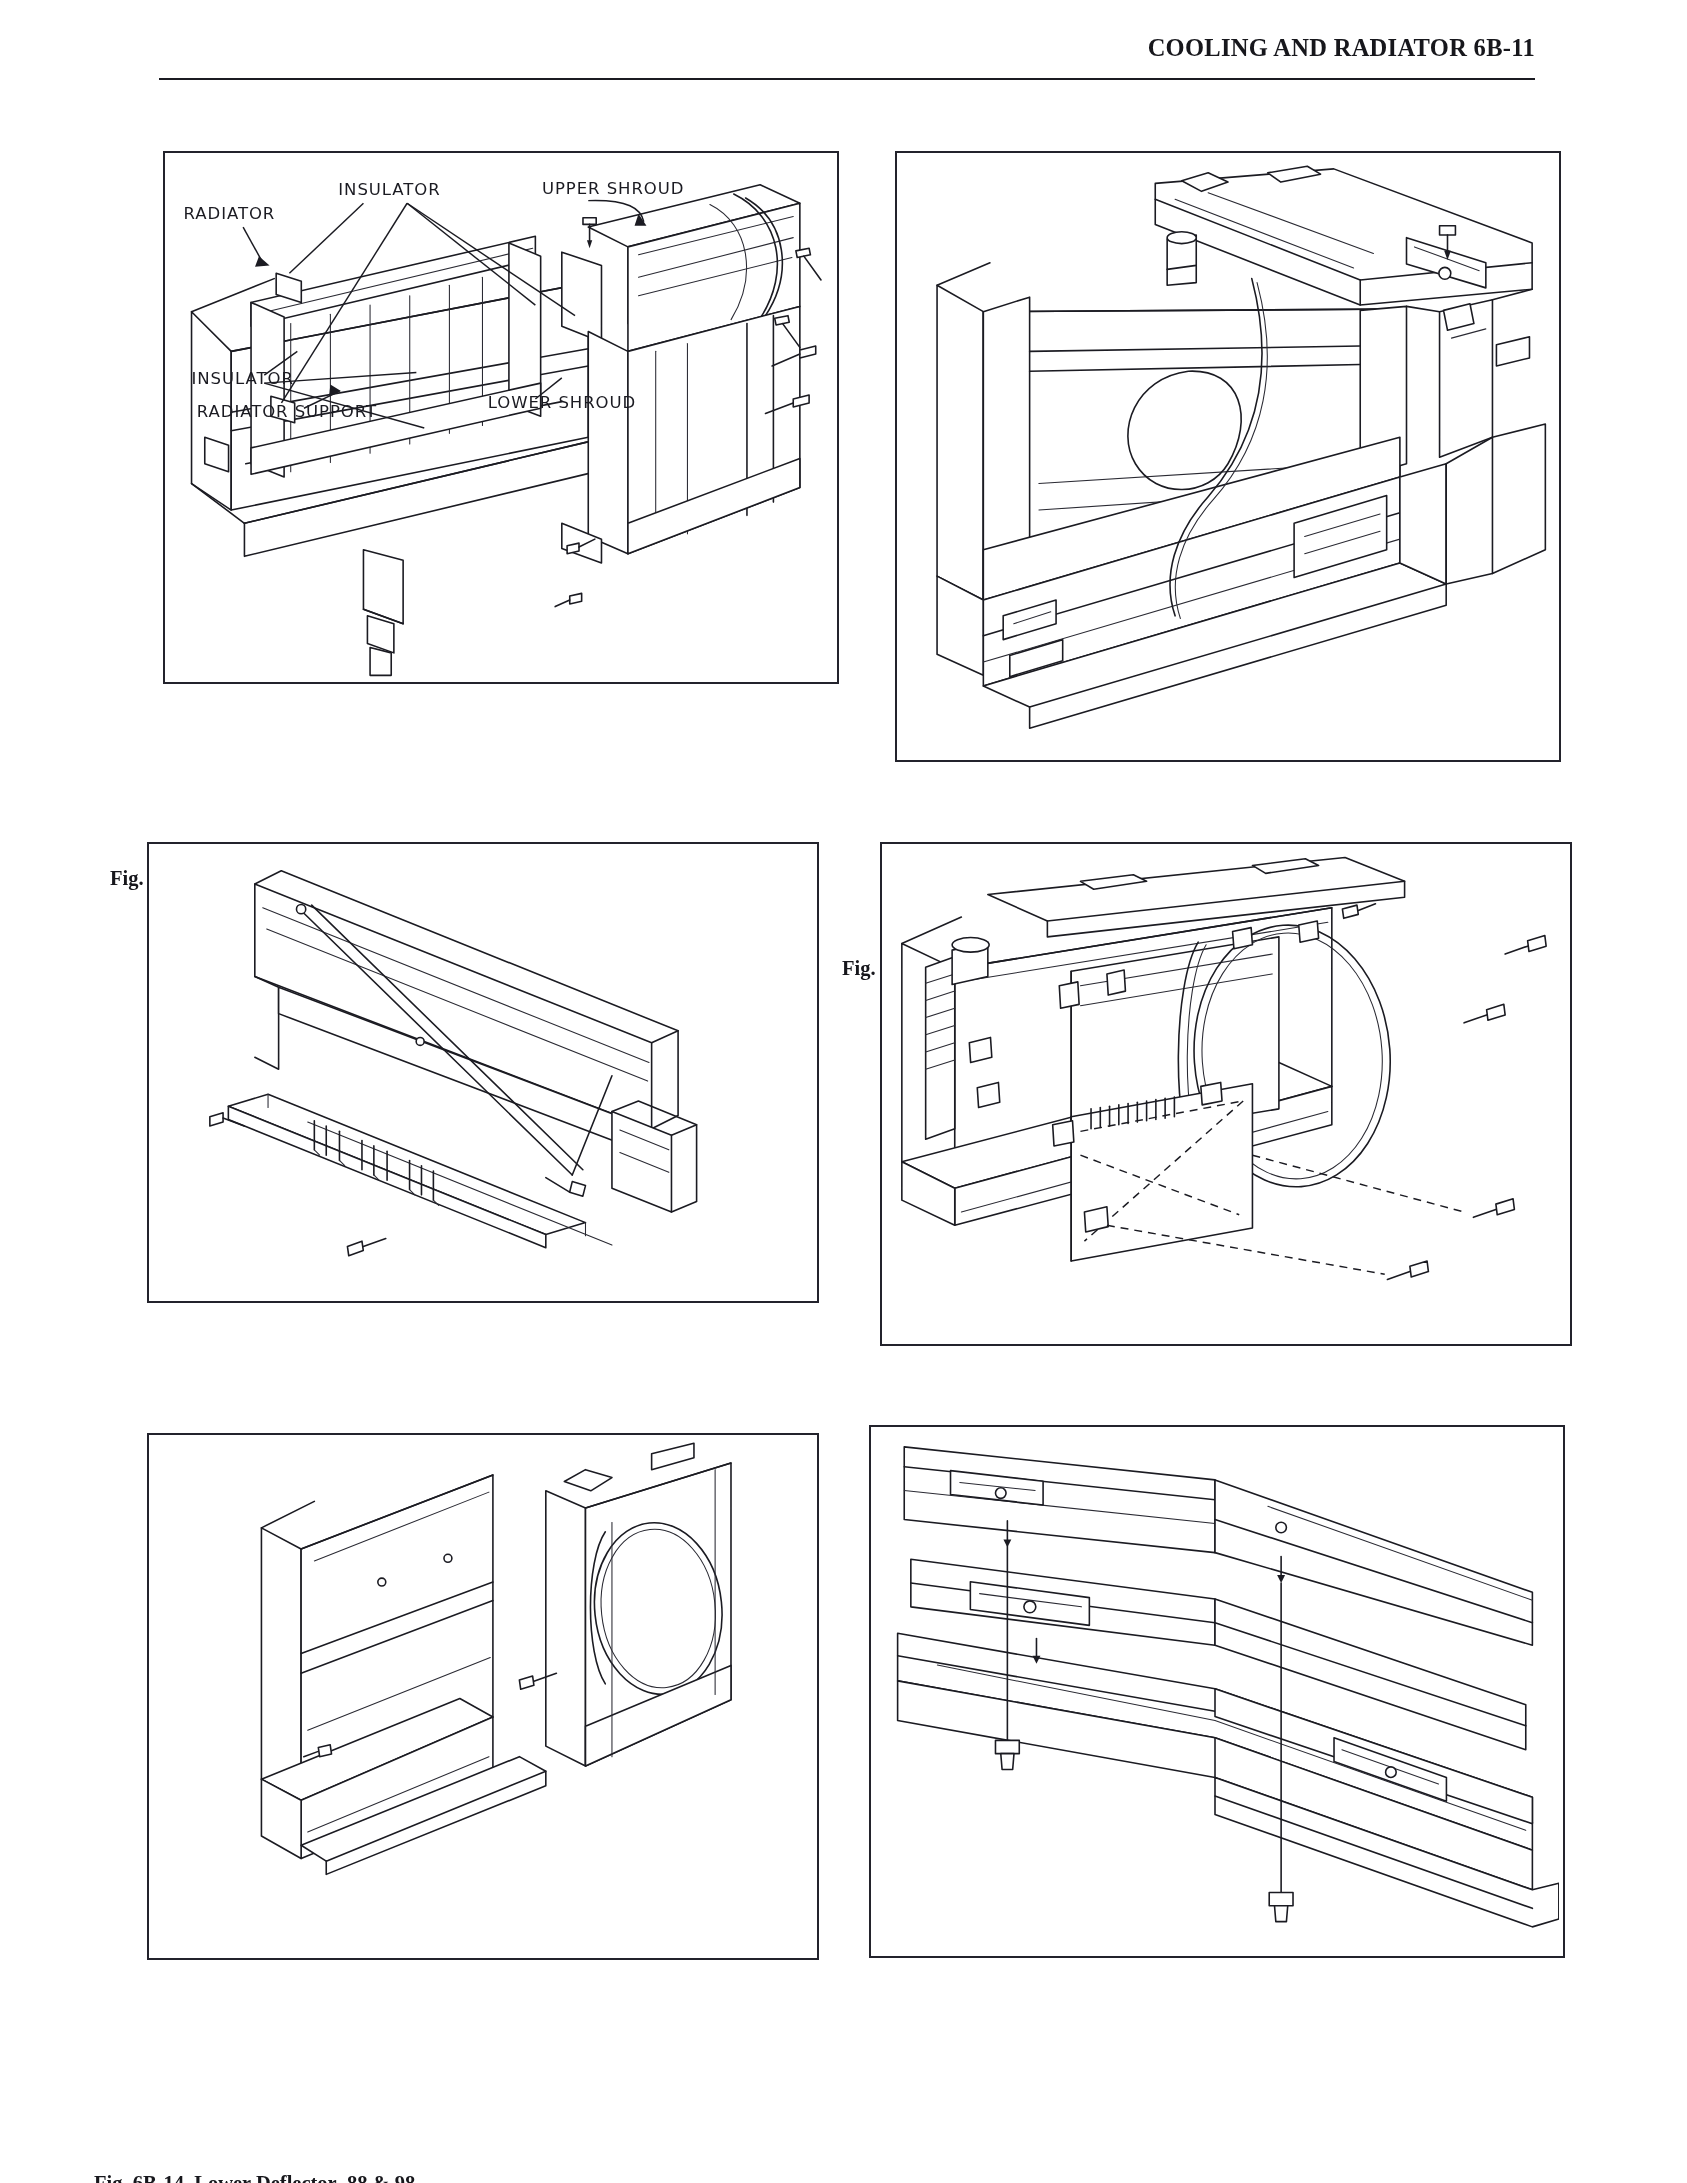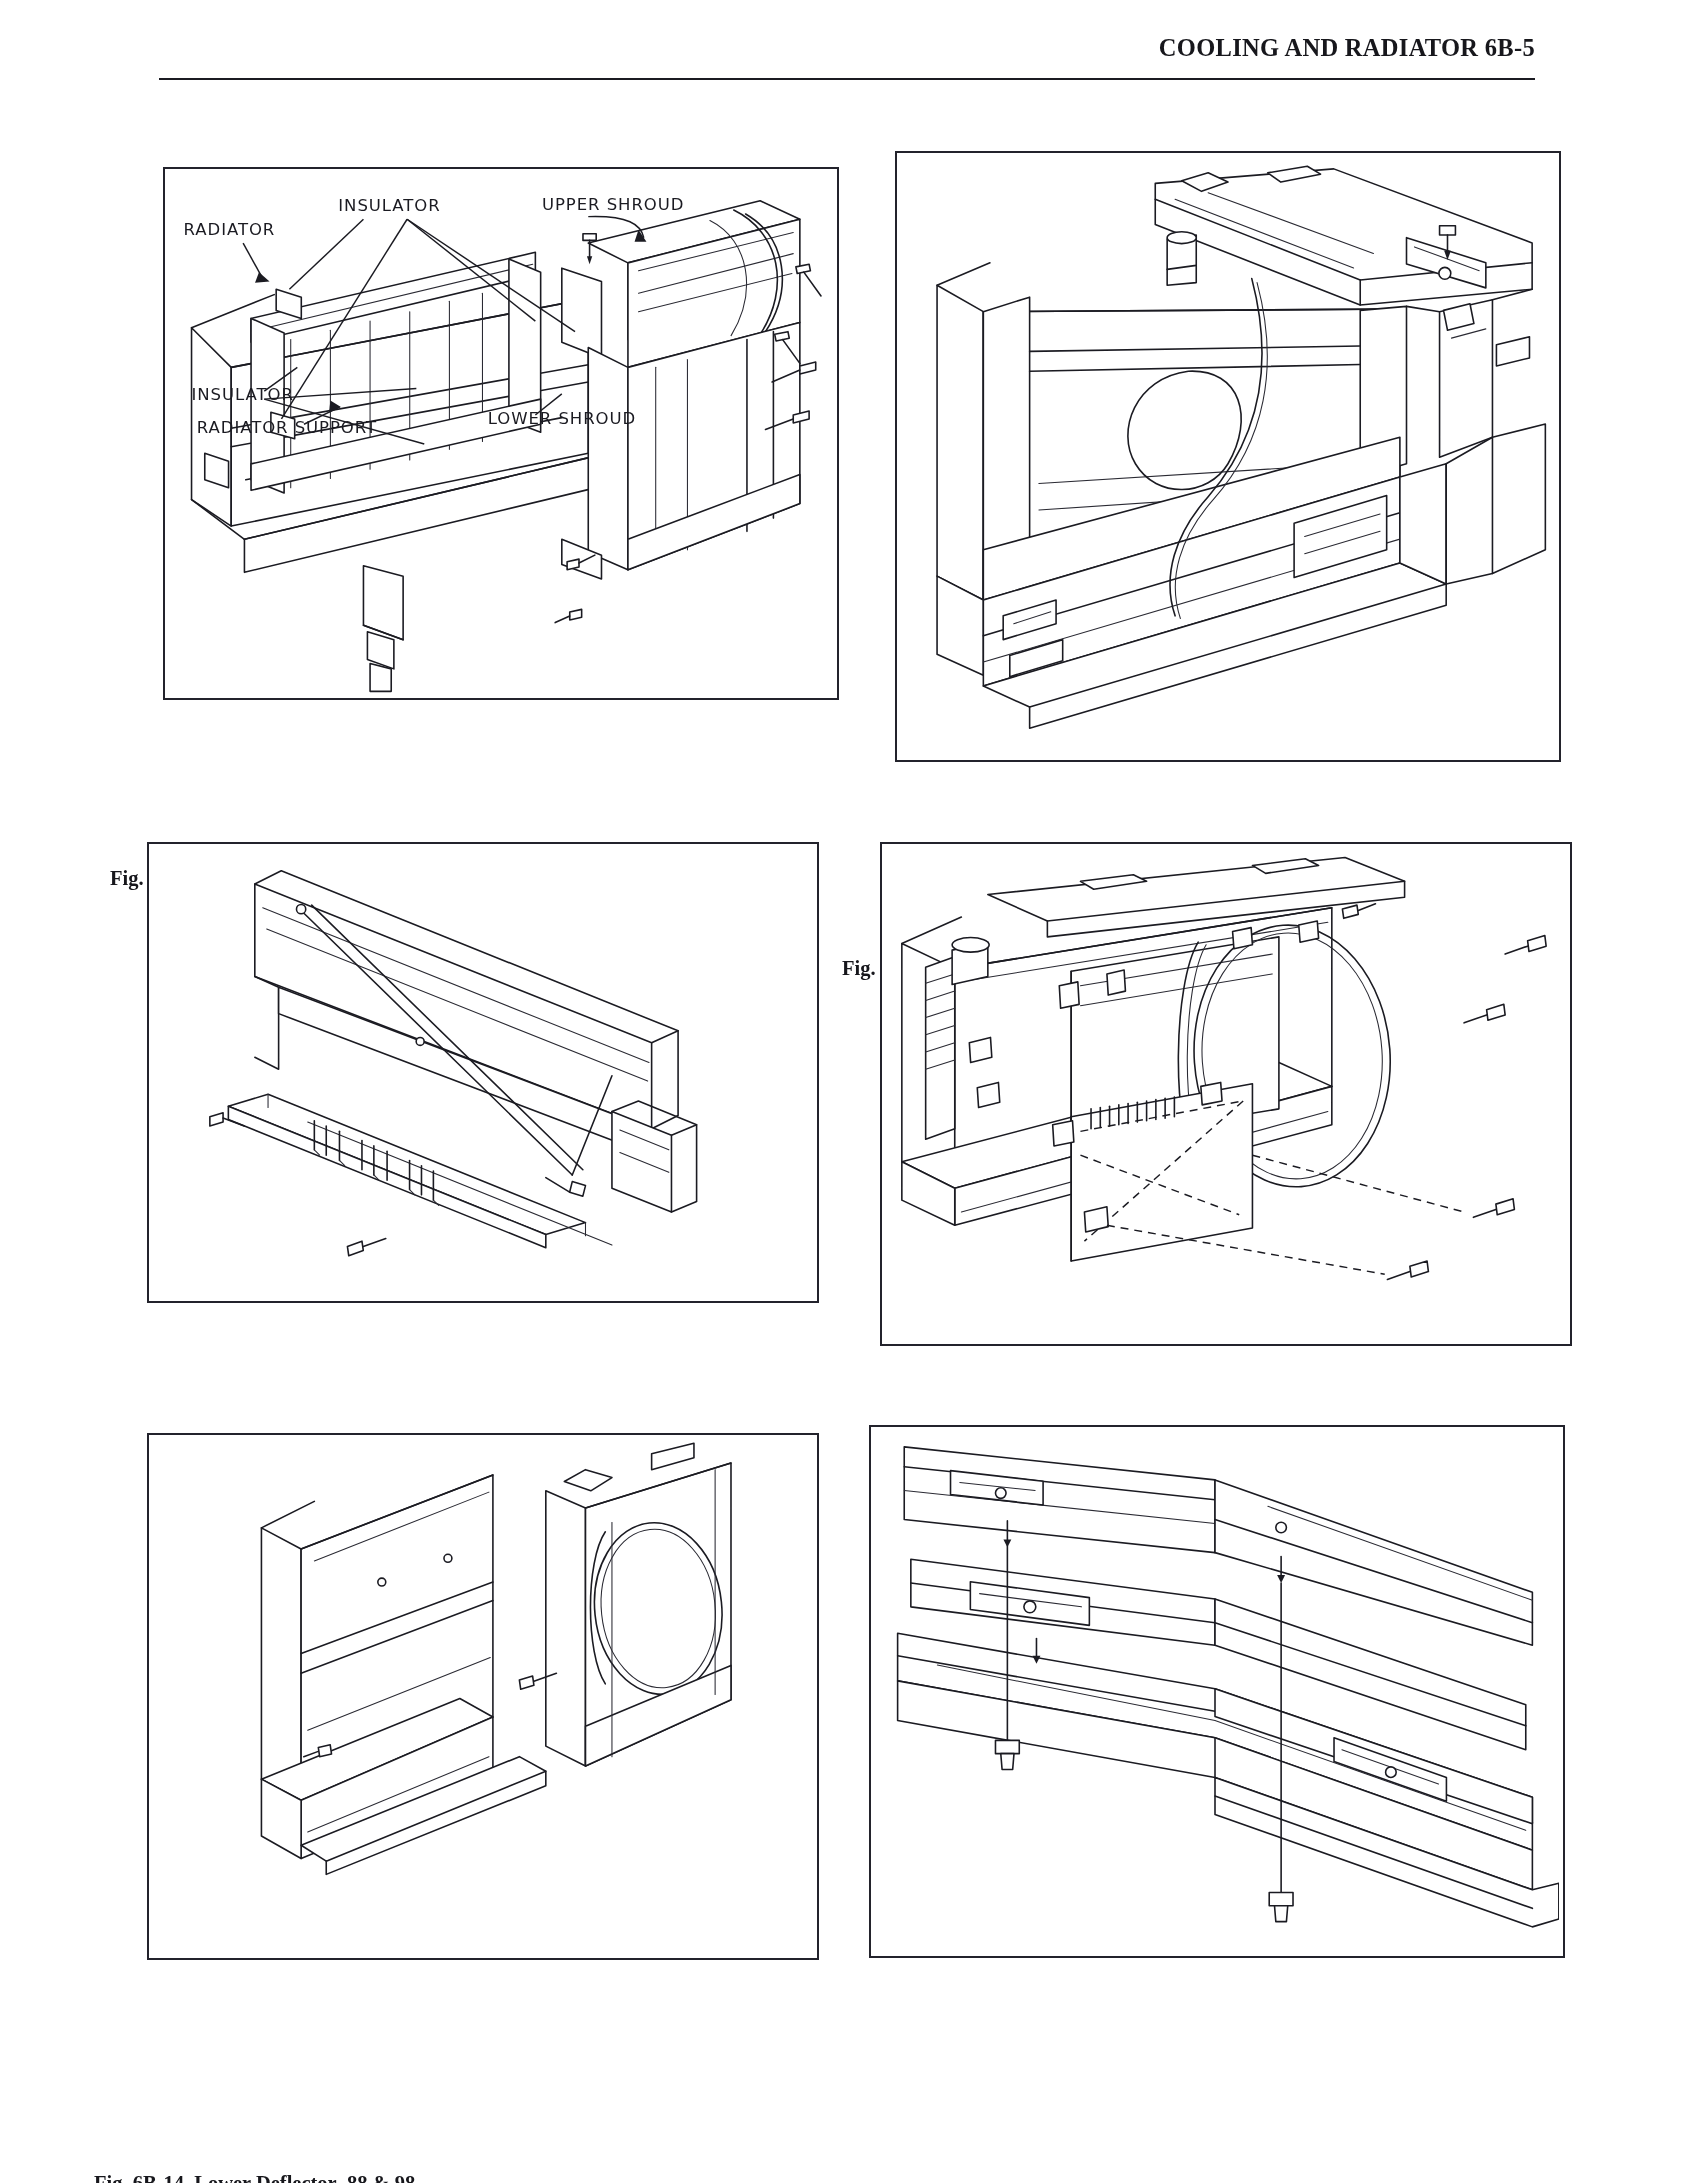--- a/index.html
+++ b/index.html
@@ -73,21 +73,21 @@
   }
   .callout {
     font-family: "DejaVu Sans", sans-serif;
     font-size: 25px;
     letter-spacing: 1.4px;
     fill: #1b1b22;
   }
 
   
   #fig-13 { left: 163px; top: 151px; }
-  #fig-13 .fig-box { width: 672px; height: 529px; margin-top: 16px; }
+  #fig-13 .fig-box { width: 672px; height: 529px; }
   #fig-13 .fig-caption { top: 716px; }
 
   #fig-14 { left: 147px; top: 842px; }
   #fig-14 .fig-box { width: 668px; height: 457px; }
   #fig-14 .fig-caption { top: 1330px; }
 
   #fig-15 { left: 147px; top: 1433px; }
   #fig-15 .fig-box { width: 668px; height: 523px; }
 
   #fig-16 { left: 895px; top: 151px; }
@@ -107,21 +107,21 @@
   .dash { fill: none; stroke: #1b1b22; stroke-width: 2.2; stroke-dasharray: 12 9; }
   .dk { fill: #1b1b22; stroke: none; }
   .leader { fill: none; stroke: #1b1b22; stroke-width: 2.2; }
 </style>
 </head>
 <body>
 
 <div class="page">
 
   <div class="header">
-    <div class="header-title">COOLING AND RADIATOR   6B-5</div>
+    <div class="header-title">COOLING AND RADIATOR   6B-11</div>
     <div class="header-rule"></div>
   </div>
 
   <div class="fig" id="fig-13">
     <div class="fig-box">
       <svg width="668" height="525" viewBox="0 0 1010 794">
 
         <g>
 
           <path class="fl" d="M40 240 L40 500 L100 540 L100 300 Z"></path>

